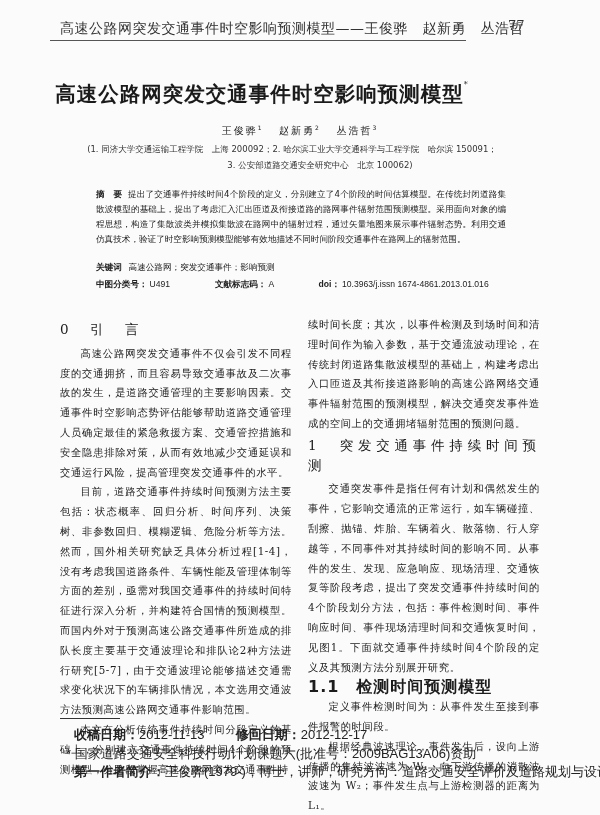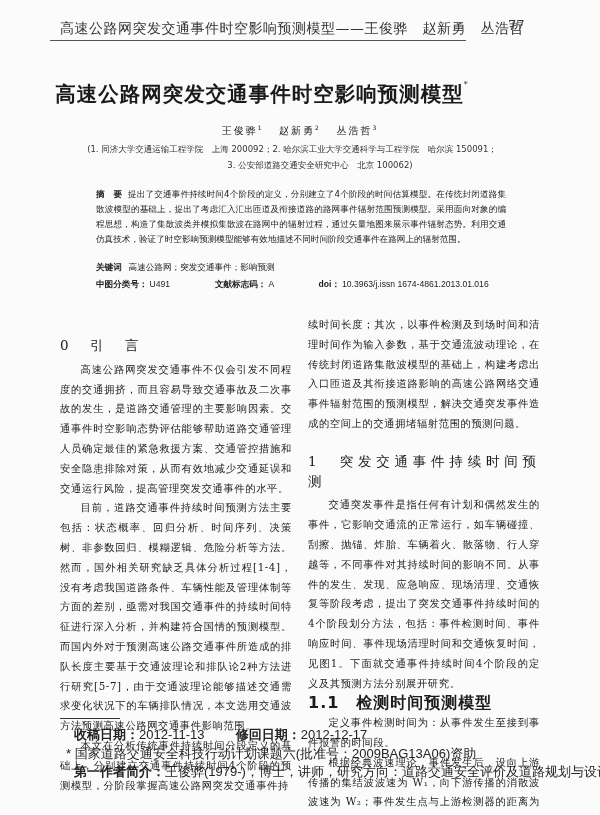--- a/index.html
+++ b/index.html
@@ -31,21 +31,21 @@
   }
   .abstract b { font-weight:bold; }
   .meta-line { left:96px; font-size:8.6px; font-family:Liberation Sans, sans-serif; color:#222; white-space:nowrap; }
   .meta-line b { font-weight:bold; margin-right:2px; }
   .col {
     width:232px; font-size:10.3px; line-height:19.8px; text-align:justify;
     font-family:"DejaVu Serif", serif; color:#1c1c1c; letter-spacing:0.6px;
   }
   .col p { margin:0; text-indent:2em; }
   .col p.noindent { text-indent:0; }
-  .sec-head { font-size:13.5px; margin:18px 0 4px 0; text-indent:0; letter-spacing:4px; }
+  .sec-head { font-size:13.5px; margin:2px 0 4px 0; text-indent:0; letter-spacing:4px; }
   .sub-head { font-size:16px; font-weight:bold; margin:0; font-family:"DejaVu Sans", sans-serif; letter-spacing:1px; }
   .fn-rule { left:60px; top:718px; width:60px; height:1px; background:#333; }
   .footnote { left:60px; font-size:13px; font-family:Liberation Sans, sans-serif; color:#222; white-space:nowrap; }
   .footnote b { font-weight:bold; }
 </style>
 </head>
 <body>
 
 <div class="abs running-head">高速公路网突发交通事件时空影响预测模型——王俊骅　赵新勇　丛浩哲</div>
 <div class="abs page-num">77</div>

